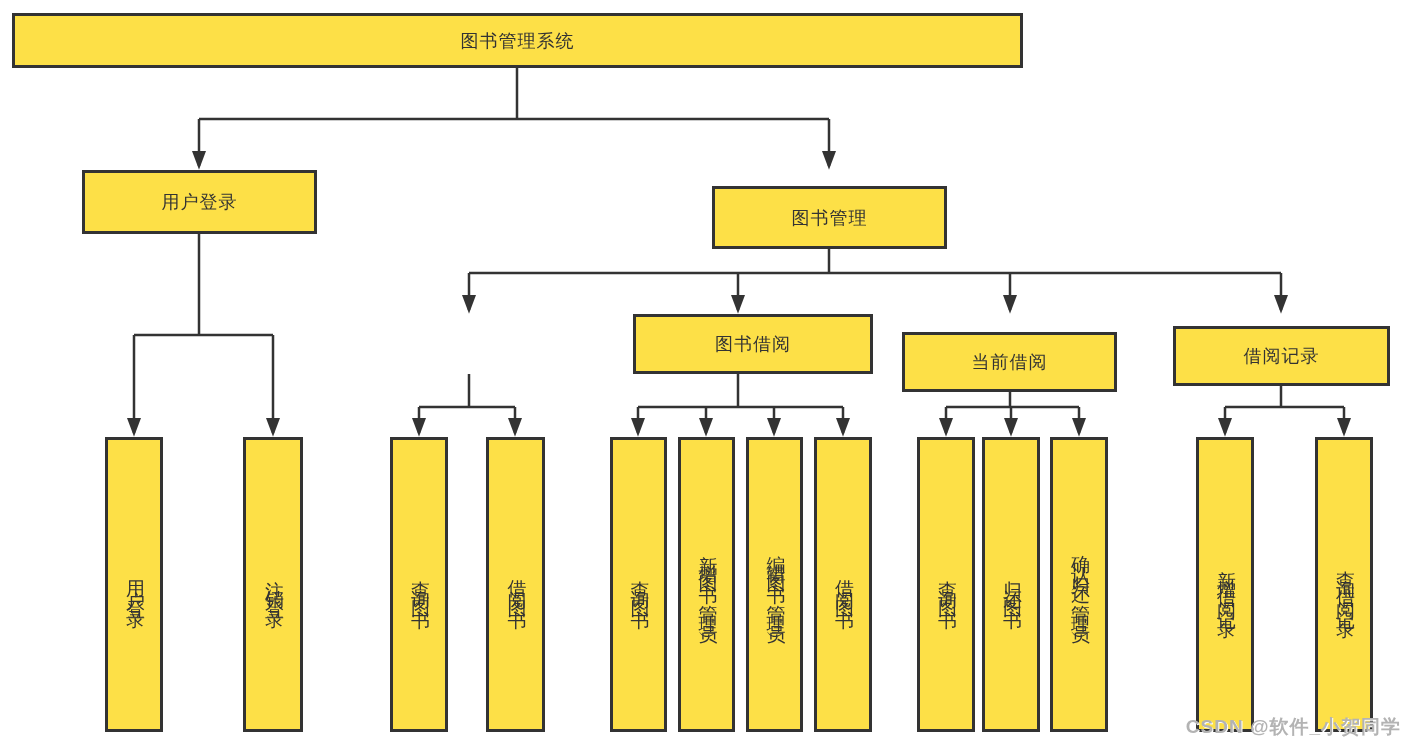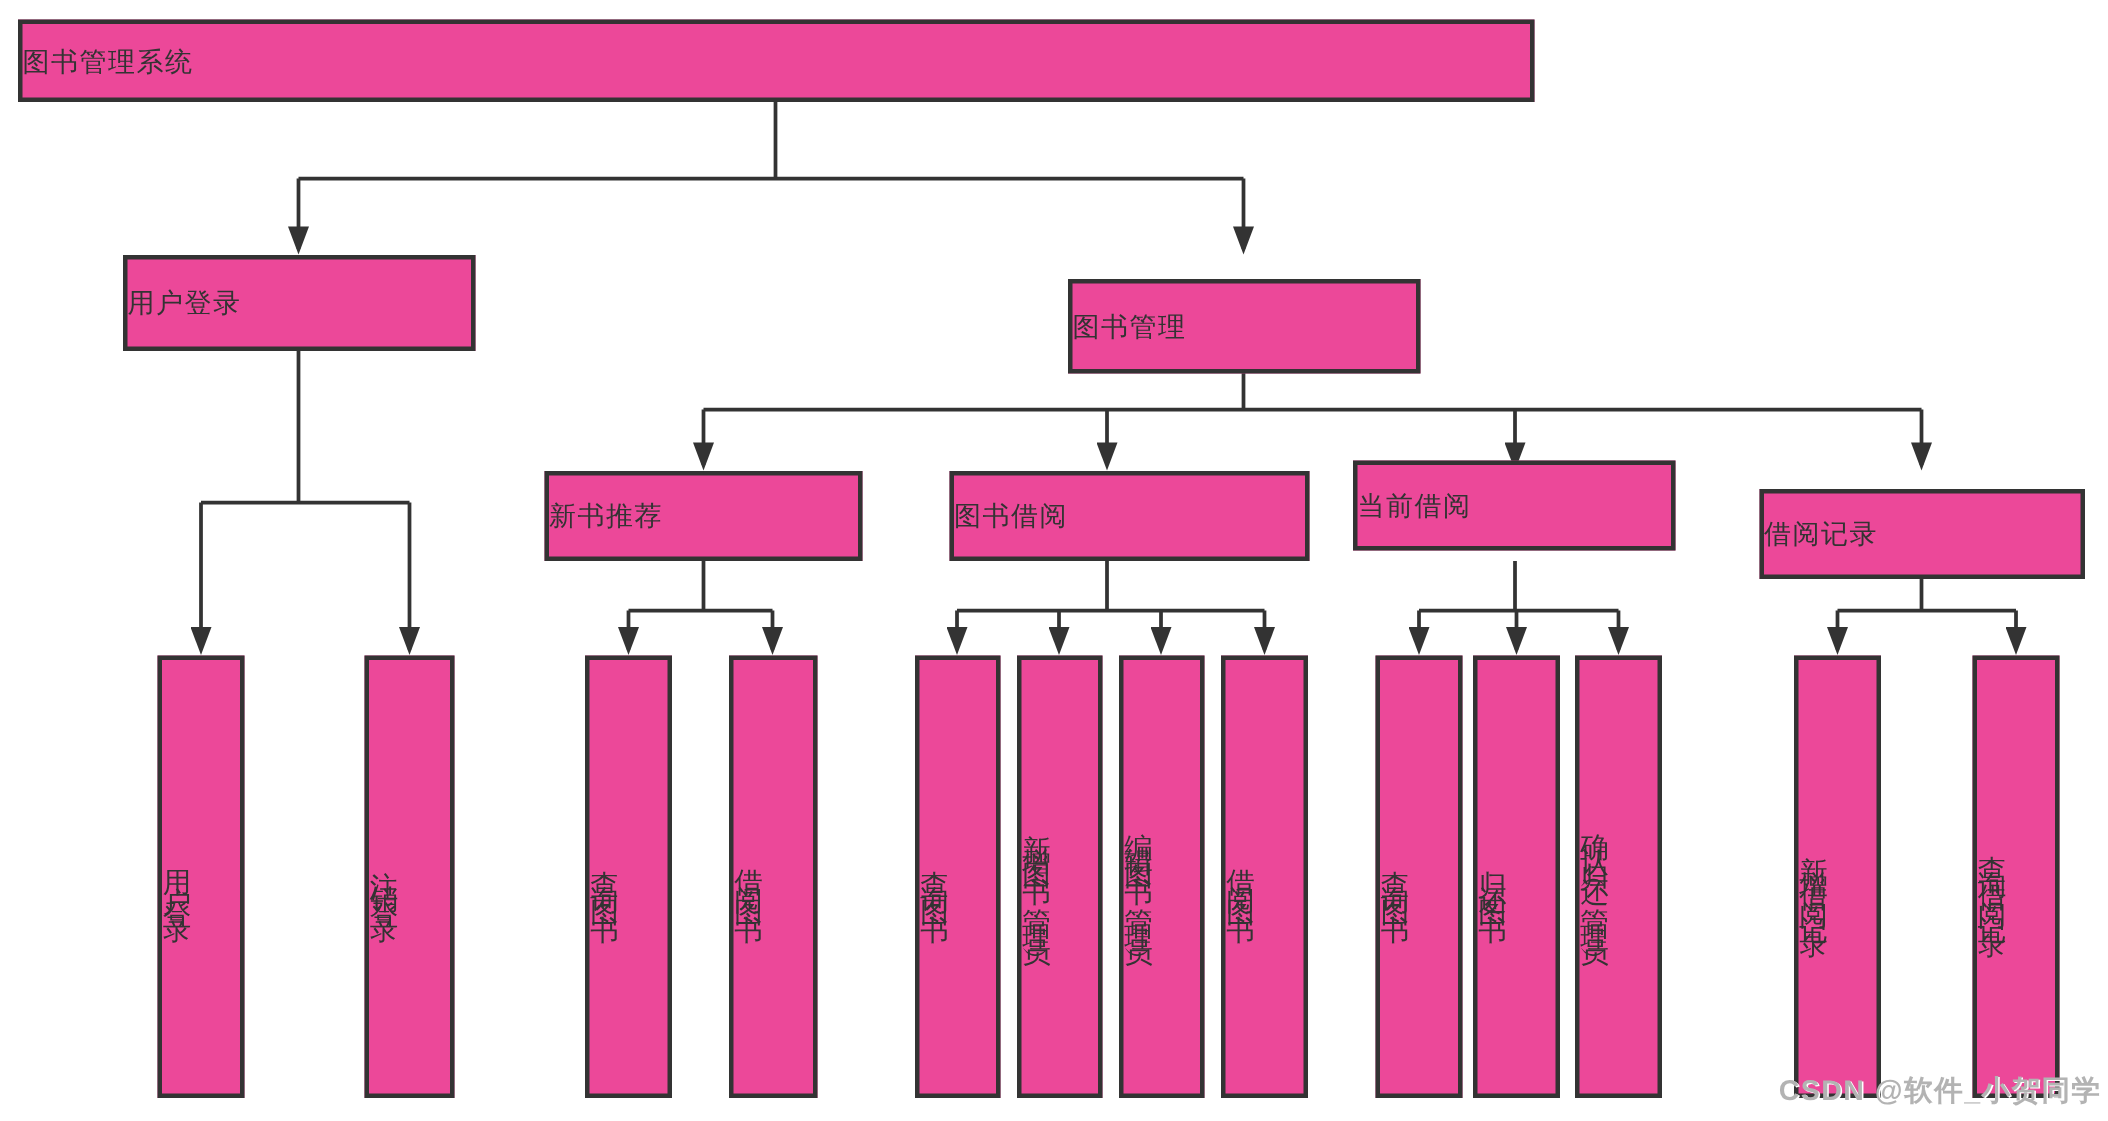--- a/index.html
+++ b/index.html
@@ -13,24 +13,26 @@
   }
   #wires {
     position: absolute;
     left: 0; top: 0;
     width: 1405px; height: 747px;
   }
   .box {
     position: absolute;
     box-sizing: border-box;
     border: 3px solid #333333;
-    background: #ec4899;
+    background: #fde047;
     display: flex;
     align-items: center;
+    justify-content: center;
     color: #333333;
+    font-family: Liberation Mono, monospace;
   }
   .hbox {
     font-size: 18px;
     letter-spacing: 1px;
   }
   .leaf {
     top: 437px;
     height: 295px;
   }
   .vtext {
@@ -124,27 +126,24 @@
     <span>图书管理系统</span>
   </div>
 
   <div class="box hbox" style="left:82px; top:170px; width:235px; height:64px;">
     <span>用户登录</span>
   </div>
   <div class="box hbox" style="left:712px; top:186px; width:235px; height:63px;">
     <span>图书管理</span>
   </div>
 
-  <div class="box hbox" style="left:363px; top:314px; width:212px; height:60px;">
-    <span>新书推荐</span>
-  </div>
   <div class="box hbox" style="left:633px; top:314px; width:240px; height:60px;">
     <span>图书借阅</span>
   </div>
-  <div class="box hbox" style="left:902px; top:307px; width:215px; height:60px;">
+  <div class="box hbox" style="left:902px; top:332px; width:215px; height:60px;">
     <span>当前借阅</span>
   </div>
   <div class="box hbox" style="left:1173px; top:326px; width:217px; height:60px;">
     <span>借阅记录</span>
   </div>
 
   <div class="box leaf" style="left:105px; width:58px;">
     <span class="vtext">用户登录</span>
   </div>
   <div class="box leaf" style="left:243px; width:60px;">

